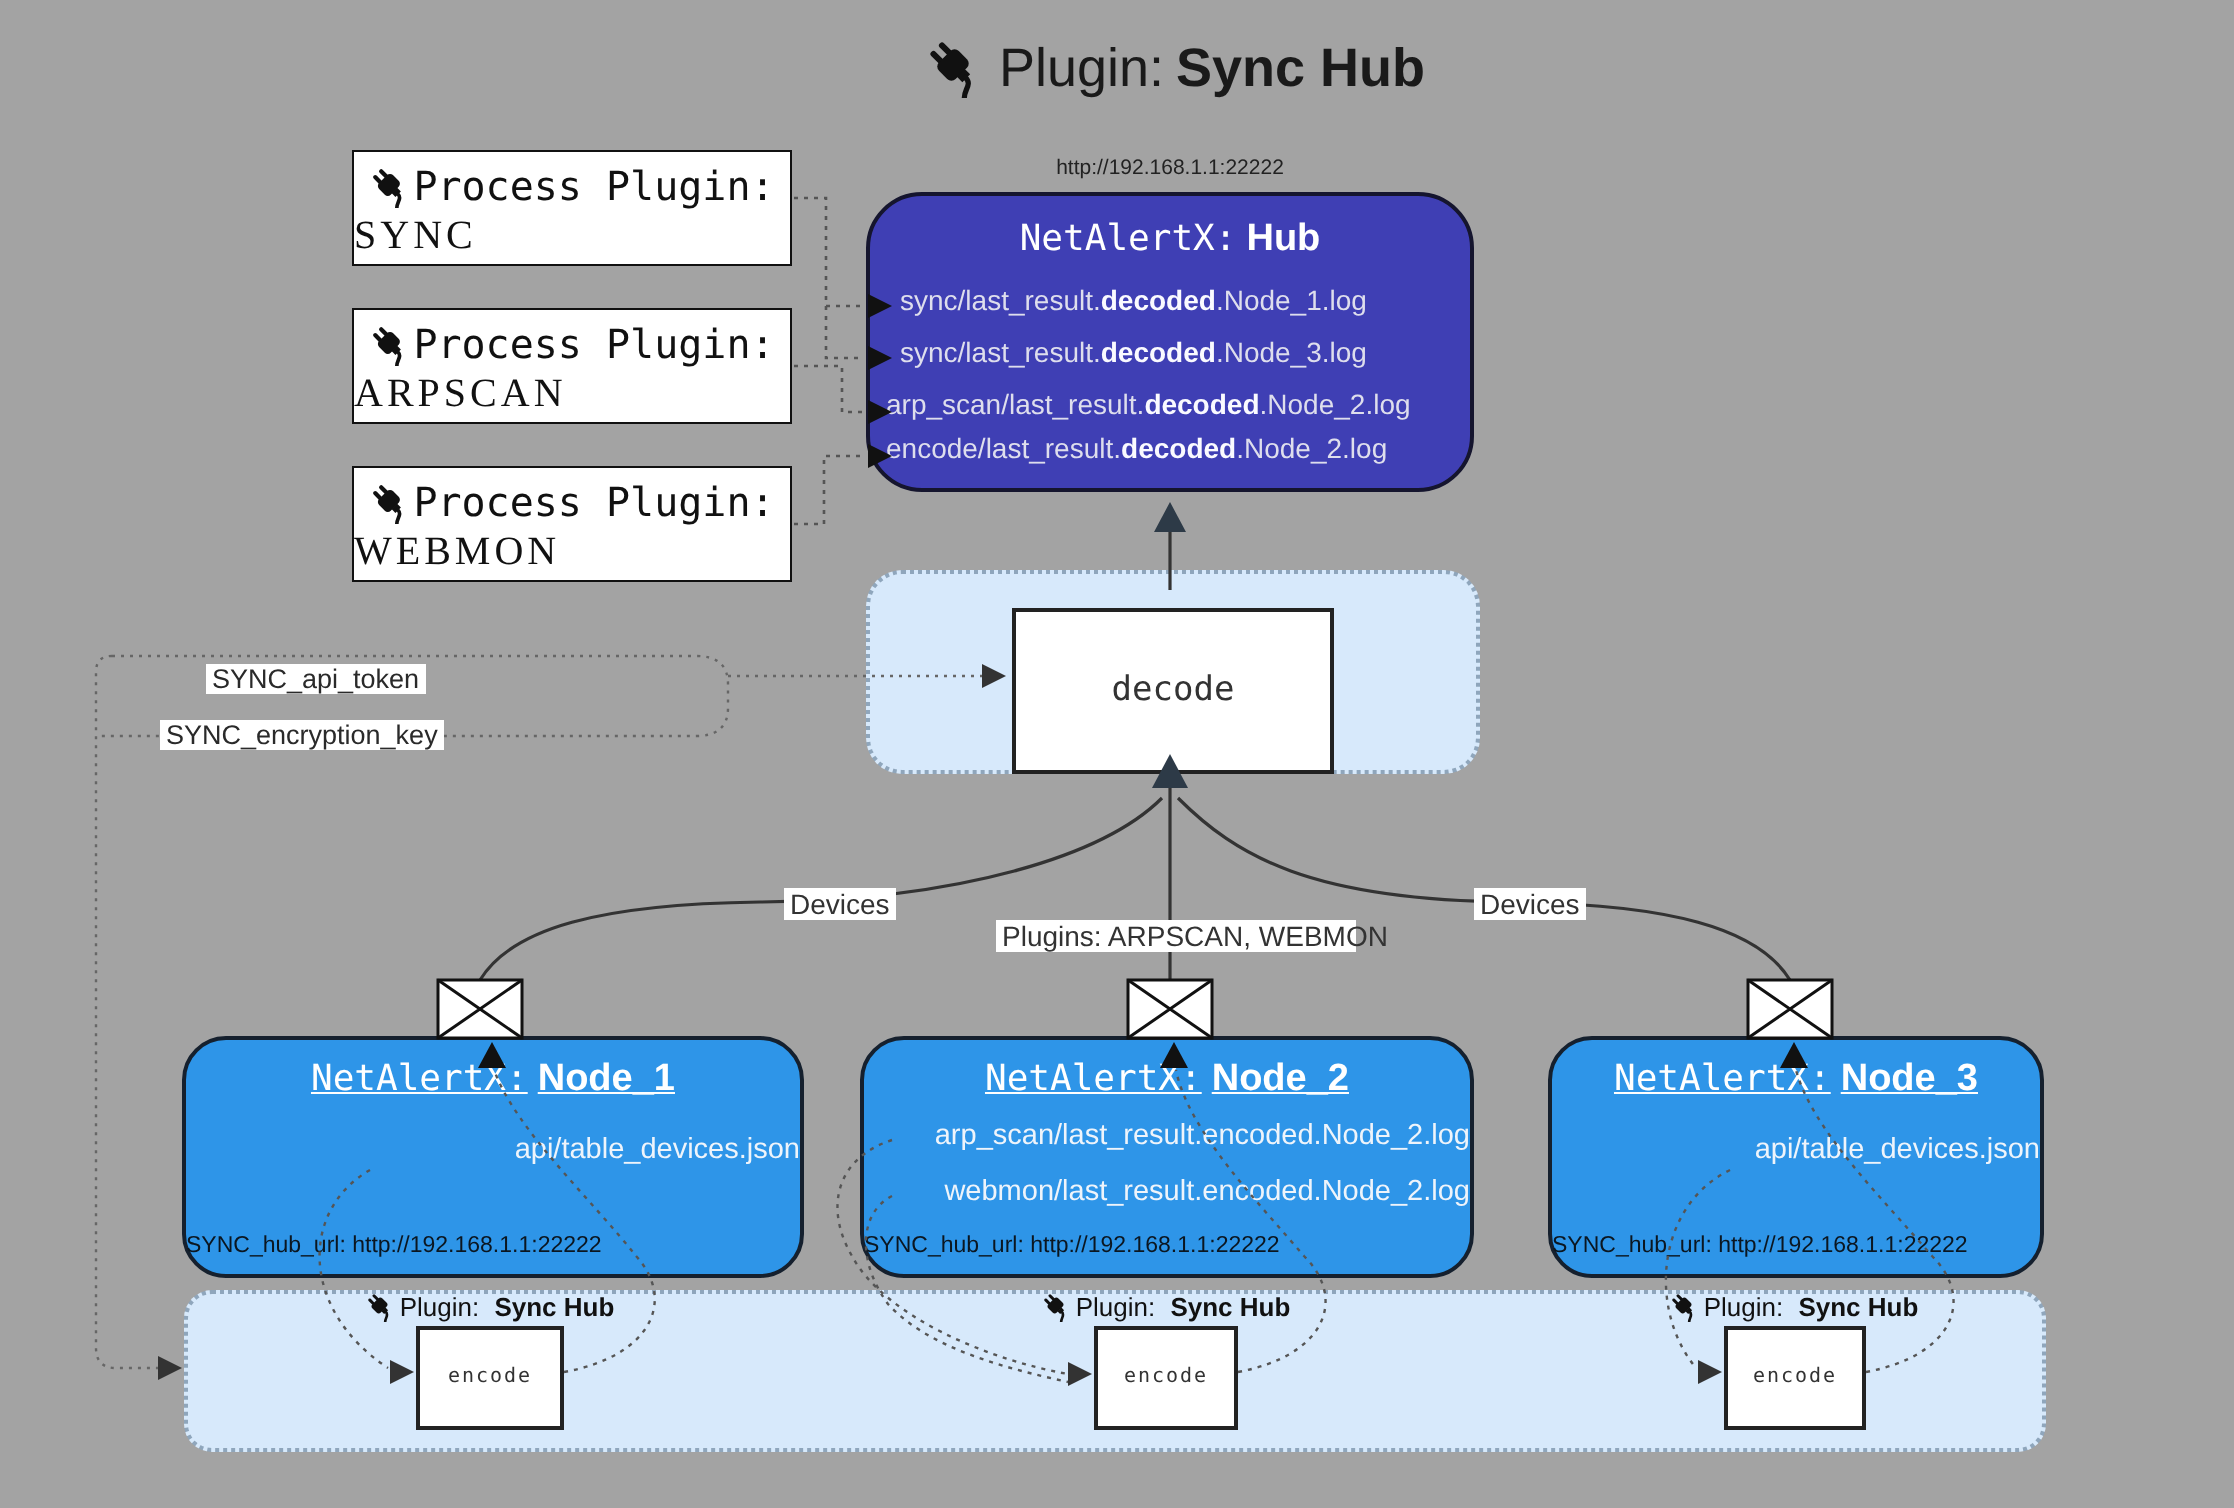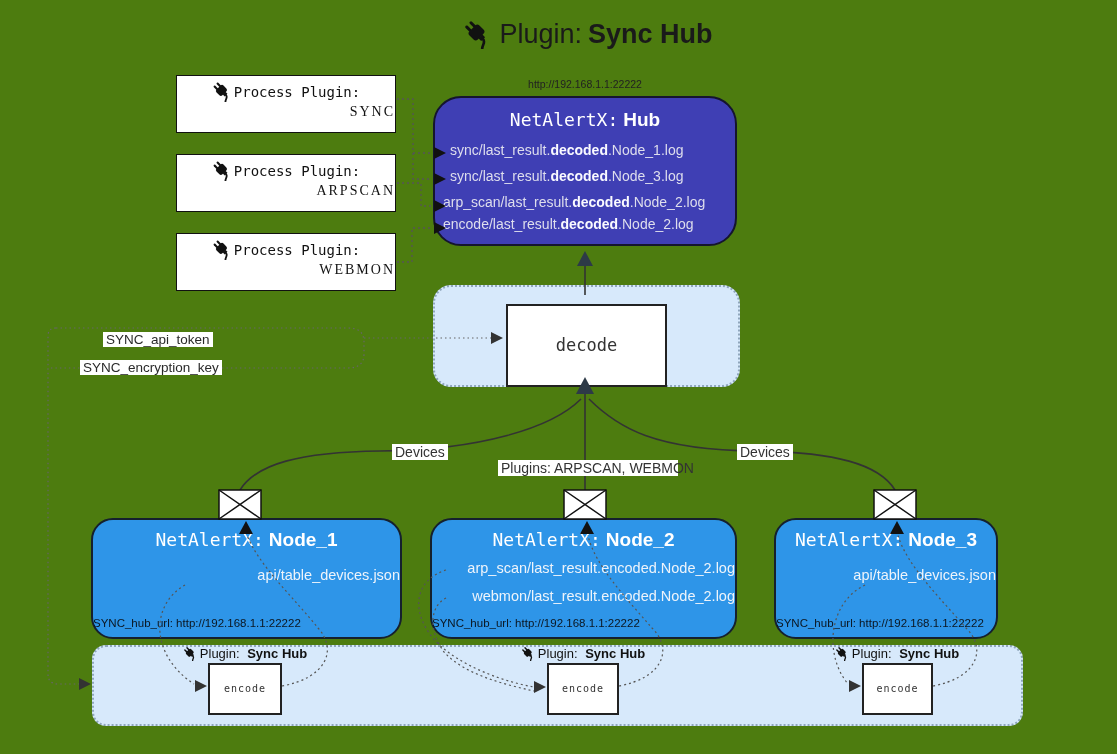--- a/index.html
+++ b/index.html
@@ -1,33 +1,33 @@
 <!DOCTYPE html>
 <html><head>
 <meta charset="utf-8">
 <style>
   html,body{margin:0;padding:0;background:#fff;}
-  .stage{position:relative;width:1117px;height:754px;background:#4d7c0f;overflow:hidden;
+  .stage{position:relative;width:1117px;height:754px;background:#a3a3a3;overflow:hidden;
          font-family:"Liberation Sans",sans-serif;color:#111;}
   .abs{position:absolute;box-sizing:border-box;}
   .title{font-size:27px;display:flex;align-items:center;justify-content:center;gap:6px;color:#1a1a1a;}
   .title b{font-weight:700;}
-  .pbox{border:1.6px solid #111;background:#fff;text-align:right;
-        font-family:"DejaVu Sans Mono",monospace;font-size:14px;color:#111;}
+  .pbox{border:1.6px solid #111;background:#fff;text-align:left;
+        font-family:"DejaVu Sans Mono",monospace;font-size:20px;color:#111;}
   .pbox .l1{margin-top:5px;display:flex;align-items:center;justify-content:center;gap:1px;}
   .pbox .l2{margin-top:2px;letter-spacing:2px;font-family:Liberation Serif, serif;}
   .hub{background:#3f3fb4;border:2px solid #15152e;border-radius:28px;}
   .hub-title{position:absolute;top:11px;width:100%;text-align:center;color:#fff;
              font-family:"DejaVu Sans Mono",monospace;font-size:18px;}
   .hub-title b,.node-title b{font-family:"Liberation Sans",sans-serif;font-size:19px;margin-left:5px;}
   .hub-file{position:absolute;font-size:14px;color:#dedeed;white-space:nowrap;}
   .hub-file b{color:#fafaff;}
   .node{background:#2e95e8;border:2px solid #15202e;border-radius:22px;}
   .node-title{position:absolute;top:9px;width:100%;text-align:center;color:#fff;
-              font-family:"DejaVu Sans Mono",monospace;font-size:18px;}
+              font-family:"DejaVu Sans Mono",monospace;font-size:18px;text-decoration:underline;}
   .node-file{position:absolute;width:100%;text-align:right;font-size:14.5px;color:#eef4fb;white-space:nowrap;}
   .node-url{position:absolute;width:100%;font-size:11.5px;color:#0b1620;}
   .ltbox{background:#d7e9fb;border:2px dotted #8fa6bc;}
   .iobox{background:#fff;border:2px solid #222;text-align:center;
          font-family:"DejaVu Sans Mono",monospace;color:#333;}
   .lbl{position:absolute;z-index:30;background:#fff;font-size:13.5px;color:#2a2a2a;
        white-space:nowrap;padding:0 3px;}
   .edge-lbl{font-size:14px;color:#333;text-align:center;}
   .enc-label{position:absolute;z-index:15;display:flex;align-items:center;justify-content:center;
              gap:2px;font-size:13px;color:#111;white-space:nowrap;}
@@ -121,21 +121,21 @@
     <div class="node-file" style="top:47px">api/table_devices.json</div>
     <div class="node-url" style="top:97px">SYNC_hub_url: http://192.168.1.1:22222</div>
   </div>
   <div class="abs node z10" style="left:430px;top:518px;width:307px;height:121px">
     <div class="node-title">
       <span>NetAlertX:</span><b>Node_2</b></div>
     <div class="node-file" style="top:40px">arp_scan/last_result.encoded.Node_2.log</div>
     <div class="node-file" style="top:68px">webmon/last_result.encoded.Node_2.log</div>
     <div class="node-url" style="top:97px">SYNC_hub_url: http://192.168.1.1:22222</div>
   </div>
-  <div class="abs node z10" style="left:774px;top:518px;width:224px;height:121px">
+  <div class="abs node z10" style="left:774px;top:518px;width:248px;height:121px">
     <div class="node-title">
       <span>NetAlertX:</span><b>Node_3</b></div>
     <div class="node-file" style="top:47px">api/table_devices.json</div>
     <div class="node-url" style="top:97px">SYNC_hub_url: http://192.168.1.1:22222</div>
   </div>
 
   <div class="abs ltbox z10" style="left:92px;top:645px;width:931px;height:81px;border-radius:14px"></div>
 
   <div class="enc-label" style="left:170px;top:646px;width:150px">
     <svg width="15" height="15">

